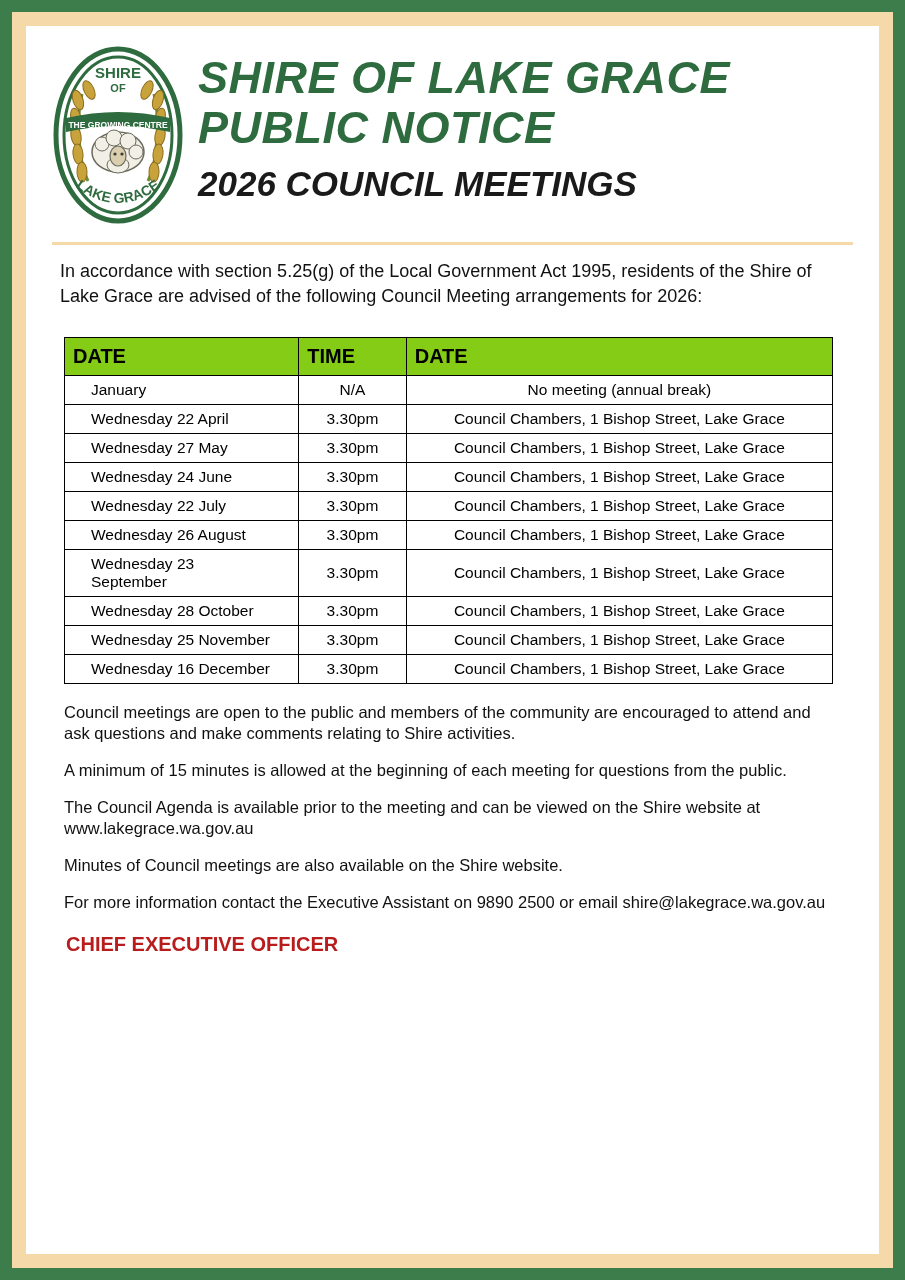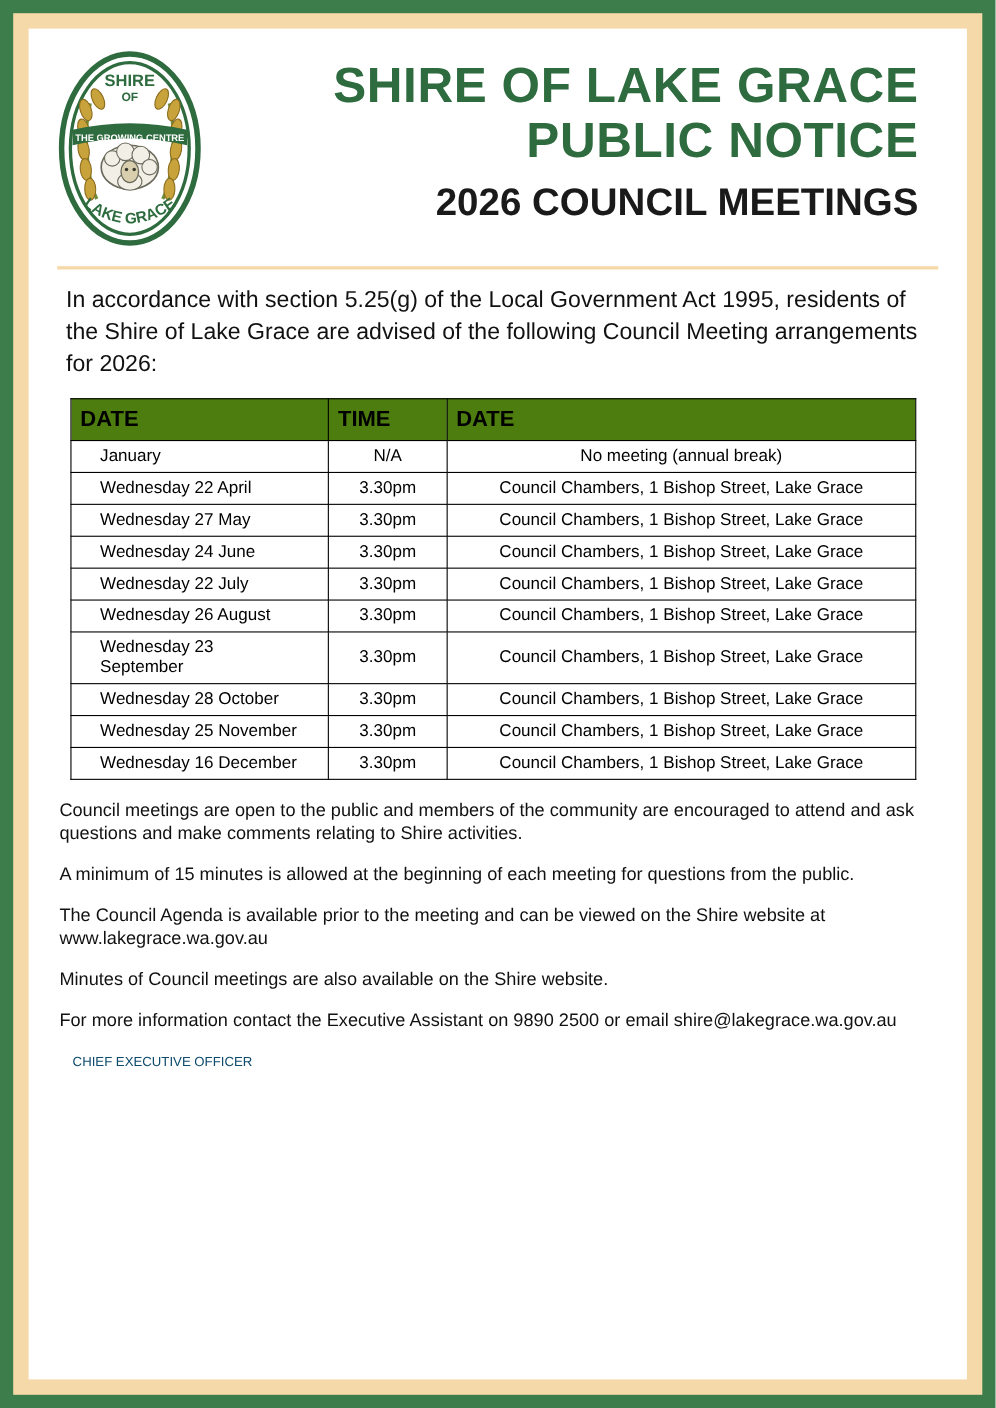--- a/index.html
+++ b/index.html
@@ -50,23 +50,24 @@
   .logo {
     flex: 0 0 auto;
     width: 132px;
     height: 182px;
     position: relative;
   }
   .logo svg { display: block; }
 
   .header-text {
     flex: 1 1 auto;
-    text-align: right;
+    text-align: left;
     padding-top: 10px;
     padding-right: 18px;
+    font-style: italic;
   }
   .title-1 {
     font-size: 45px;
     font-weight: bold;
     color: #2e6b3e;
     letter-spacing: 0.5px;
     line-height: 1.08;
   }
   .title-2 {
     font-size: 45px;
@@ -84,81 +85,81 @@
   }
 
   .header-rule {
     border: none;
     border-top: 3px solid #f6d9a8;
     margin: 10px 0 14px 0;
   }
 
   
   .intro {
-    font-size: 21px;
+    font-size: 18px;
     line-height: 1.38;
-    margin: 0 8px 16px 8px;
+    margin: 0 8px 28px 8px;
     color: #111;
   }
 
   
   table.meetings {
     width: 96%;
     margin: 0 auto 0 12px;
     border-collapse: collapse;
     table-layout: fixed;
   }
   table.meetings th,
   table.meetings td {
     border: 1px solid #000;
     padding: 5px 26px;
     font-size: 15.5px;
     height: 26px;
     box-sizing: border-box;
   }
   table.meetings thead th {
-    background: #4d7c0f;
+    background: #84cc16;
     font-size: 20px;
     font-weight: bold;
     text-align: left;
     padding: 5px 8px;
     height: 38px;
   }
   col.c-date  { width: 30.5%; }
   col.c-time  { width: 14%; }
   col.c-place { width: 55.5%; }
 
   td.date  { text-align: left; }
   td.time  { text-align: center; }
   td.place { text-align: center; }
 
   
   .body-copy {
-    margin: 18px 14px 0 2px;
+    margin: 18px 14px 0 12px;
   }
   .body-copy p {
     font-size: 16.5px;
     line-height: 1.28;
     margin: 0 0 16px 0;
     color: #111;
   }
 
   .signature {
     margin: 18px 14px 0 14px;
   }
   .sig-name {
     font-size: 15.5px;
     font-weight: bold;
     color: #111;
     line-height: 1.35;
   }
   .sig-role {
-    font-size: 12px;
-    font-weight: normal;
-    color: #0c4a6e;
+    font-size: 20px;
+    font-weight: bold;
+    color: #b91c1c;
     line-height: 1.35;
   }
 </style>
 </head>
 <body>
 
 <div class="page">
   <div class="inner-border">
     <div class="sheet">
 

